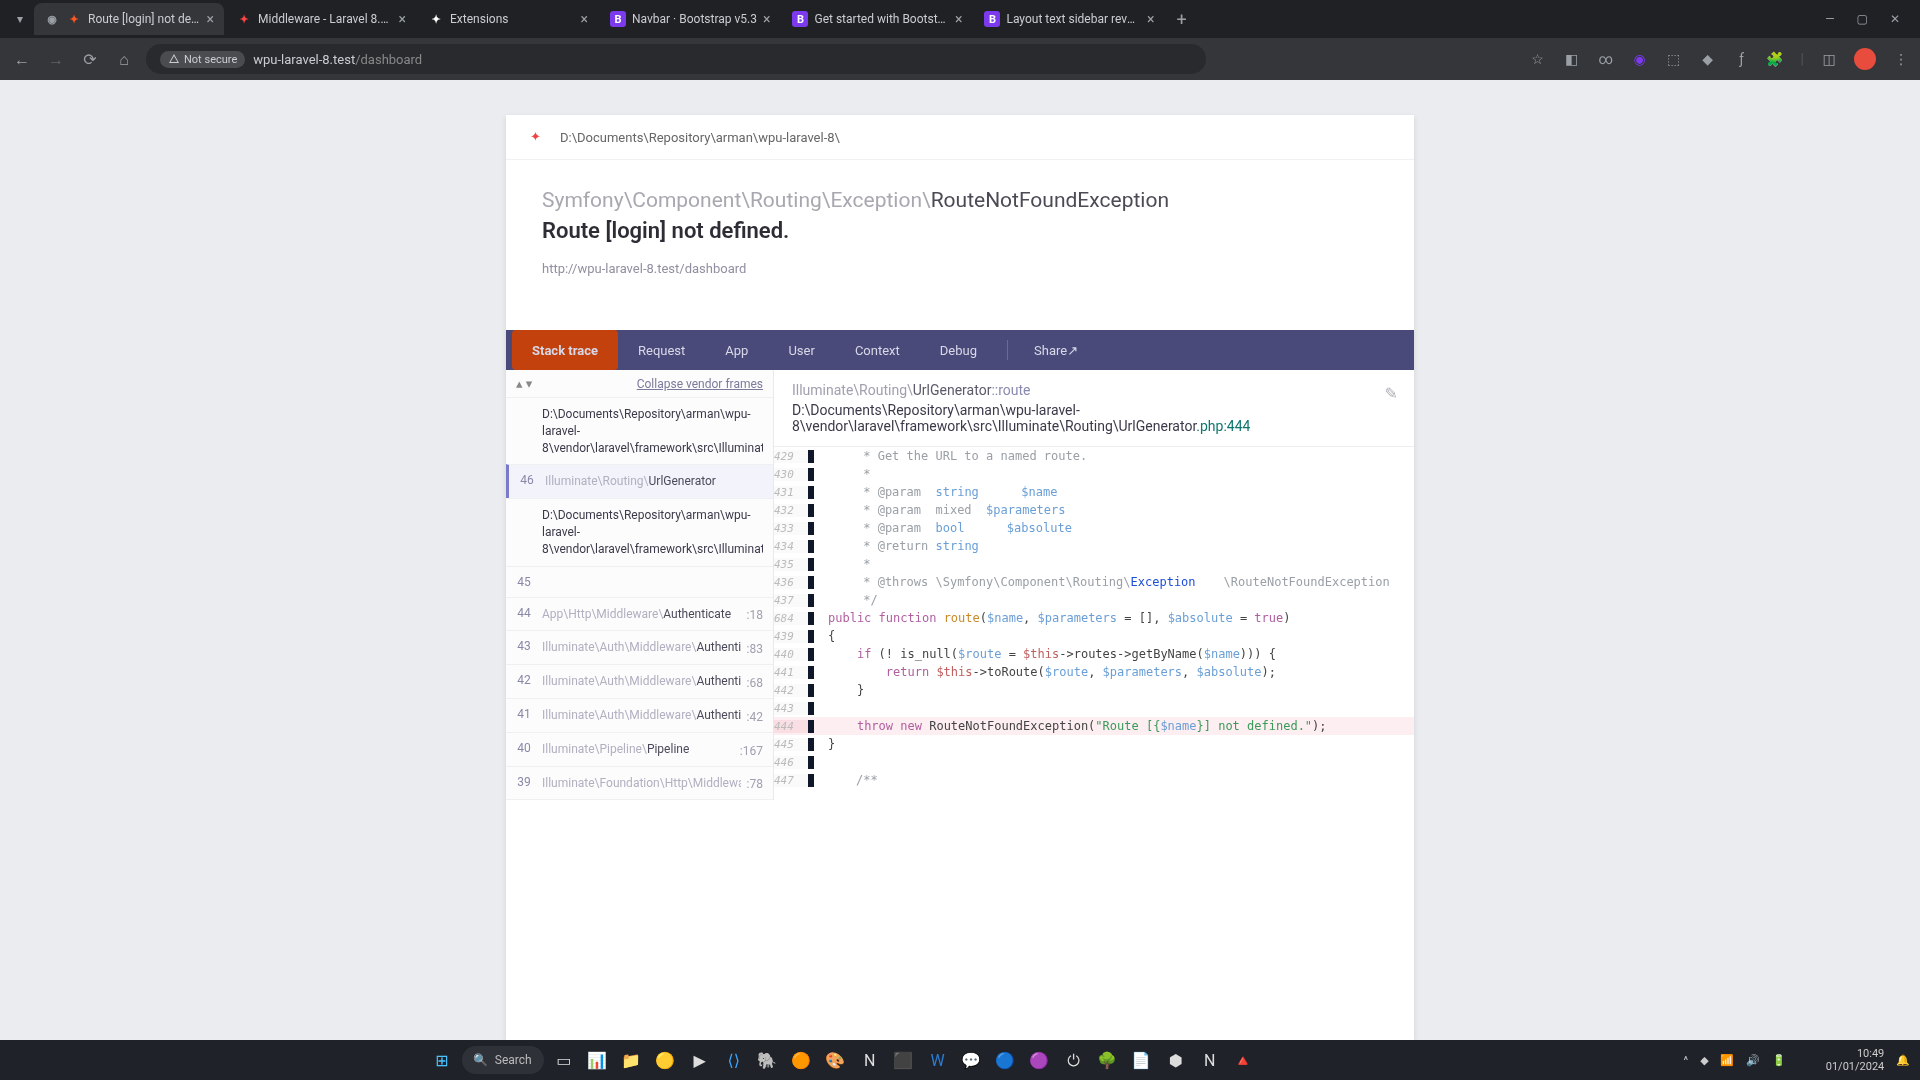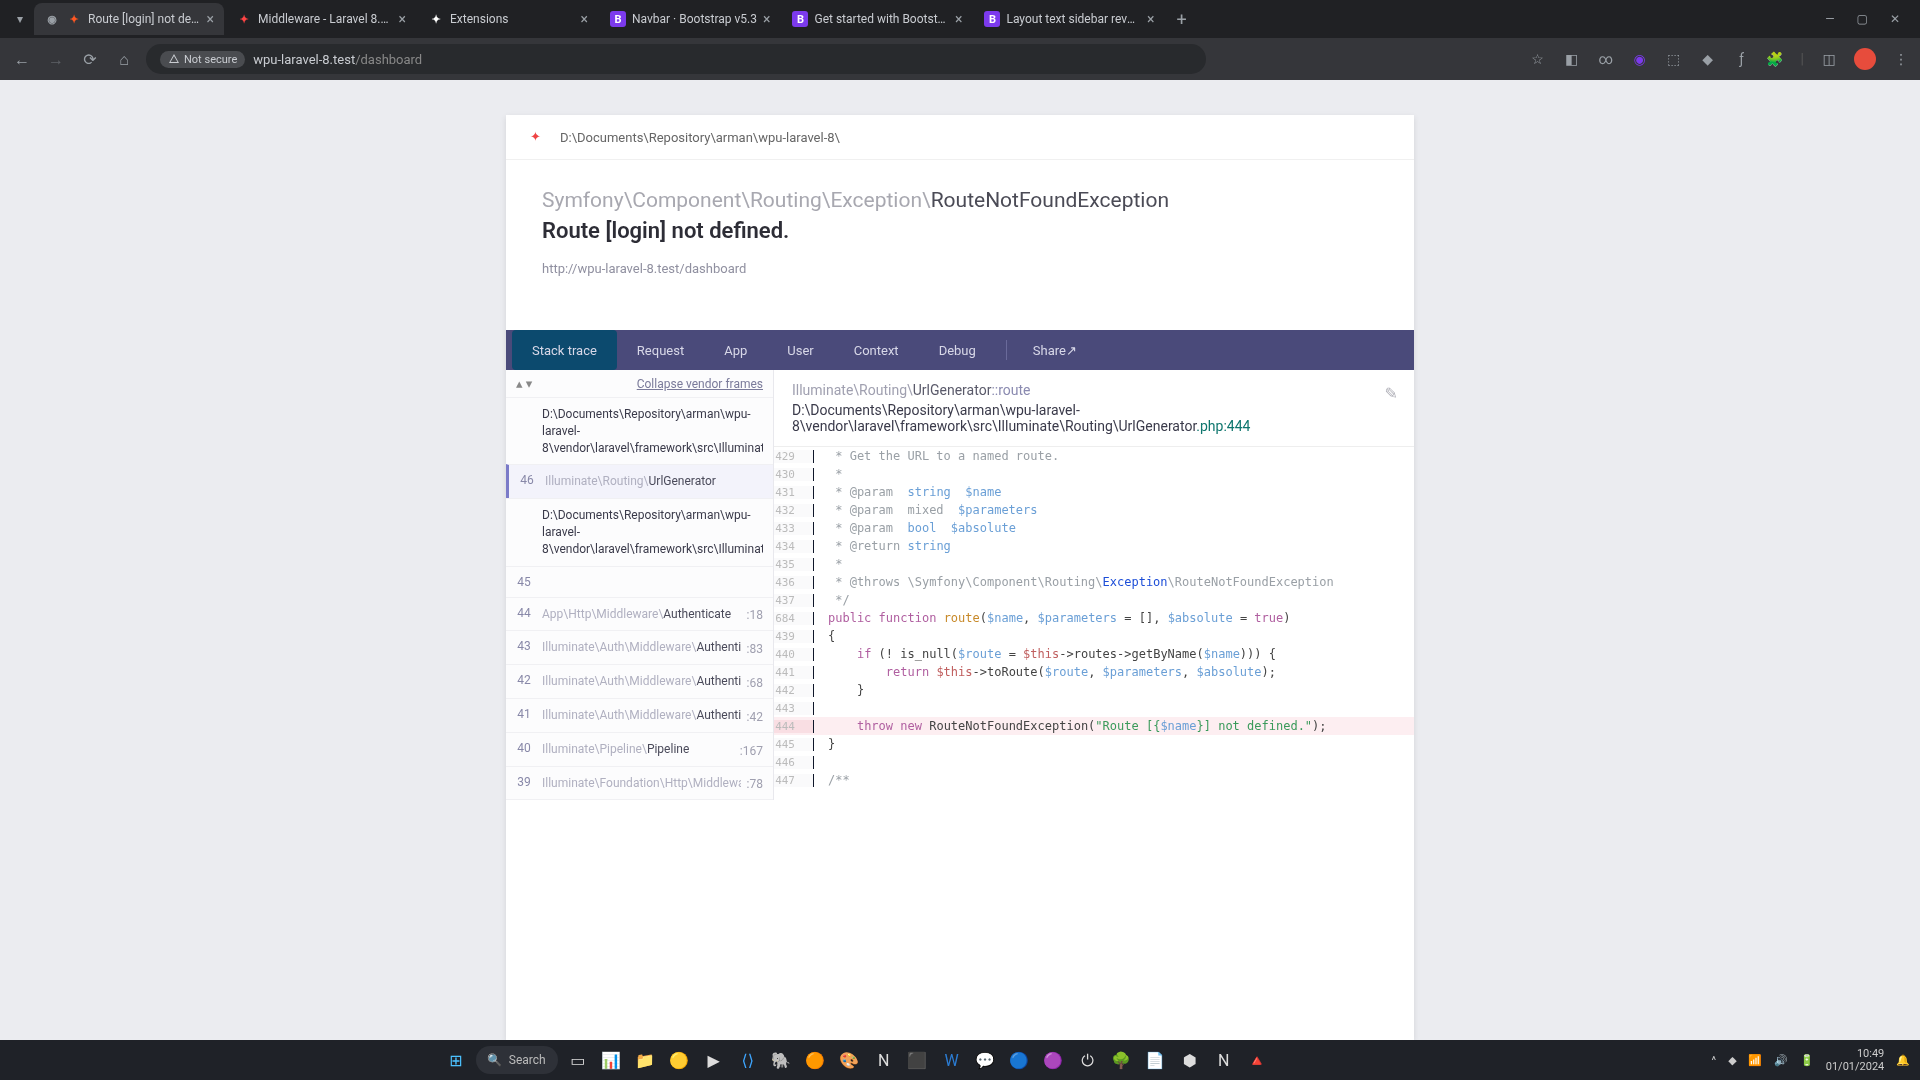--- a/index.html
+++ b/index.html
@@ -40,21 +40,21 @@
   .card-header { padding: 14px 24px; display: flex; align-items: center; gap: 14px; font-size: 13px; color: #666; border-bottom: 1px solid #f0f0f0; }
   .flame { width: 16px; height: 16px; color: #ef4444; }
   .card-exc { padding: 28px 36px 18px; }
   .ns { color: #a8a8b0; font-size: 21px; font-weight: 400; }
   .exc-name { color: #4b4b56; font-size: 21px; font-weight: 400; }
   .msg { color: #2d2d36; font-size: 22px; font-weight: 600; margin-top: 6px; }
   .url { color: #9090a0; font-size: 13px; margin-top: 18px; }
 
   .tabs-bar { background: #4a4a7a; display: flex; align-items: center; height: 40px; padding: 0 6px; margin-top: 36px; }
   .tabs-bar .t { color: #d8d8e8; font-size: 13px; padding: 0 20px; height: 100%; display: flex; align-items: center; cursor: pointer; }
-  .tabs-bar .t.active { background: #0c4a6e; border-radius: 4px; font-weight: 400; }
+  .tabs-bar .t.active { background: #c2410c; border-radius: 4px; font-weight: 700; }
   .tabs-bar .sep { width: 1px; height: 20px; background: #6a6a9a; margin: 0 10px; }
   .tabs-bar .share { color: #d8d8e8; font-size: 13px; padding: 0 16px; display: flex; align-items: center; cursor: pointer; }
 
   .trace-body { display: flex; height: 430px; }
   .frames { width: 268px; background: #fcfcfd; border-right: 1px solid #e8e8ed; overflow: hidden; }
   .frames-top { display: flex; align-items: center; padding: 6px 10px; font-size: 12px; color: #888; }
   .frames-top .arrows { color: #888; font-size: 13px; margin-right: auto; }
   .frames-top .collapse { color: #7a7a9a; text-decoration: underline; cursor: pointer; }
 
   .frame { display: flex; padding: 8px 10px 8px 0; font-size: 12px; border-top: 1px solid #f0f0f3; cursor: pointer; }
@@ -71,40 +71,40 @@
   .code-head { padding: 12px 18px; border-bottom: 1px solid #eee; position: relative; }
   .code-head .edit { position: absolute; right: 16px; top: 14px; color: #b0b0b8; cursor: pointer; }
   .loc1 { color: #a0a0b0; font-size: 14px; }
   .loc1 .cls { color: #5a5a6a; }
   .loc1 .mtd { color: #8a8ab0; }
   .loc2 { color: #3a3a4a; font-size: 14px; margin-top: 4px; }
   .loc2 .file { color: #0f766e; margin-top: 12px; }
 
   .code { font-family: "Consolas", "Menlo", monospace; font-size: 12px; }
   .row { display: flex; height: 18px; align-items: center; }
-  .gutter { width: 40px; text-align: right; color: #bbb; background: #fafafb; padding-right: 18px; border-right: 1px solid #0f172a; font-size: 11px; }
+  .gutter { width: 40px; text-align: right; color: #bbb; background: #fafafb; padding-right: 18px; border-right: 6px solid #0f172a; font-size: 11px; font-style: italic; }
   .src { padding-left: 14px; white-space: pre; color: #444; }
   .row.hl { background: #fdeef1; }
   .row.hl .gutter { background: #f9dee3; }
-  .c-comment { color: #9aa0a6; }
+  .c-comment { color: #9aa0a6; margin-left: 28px; }
   .c-type { color: #6a9fd6; }
   .c-var { color: #6a9fd6; }
   .c-kw { color: #b05fa0; }
   .c-fn { color: #c88a2a; }
   .c-this { color: #c05f5f; }
   .c-str { color: #3a9a5a; }
   .c-exc { color: #1d4ed8; }
 
   
   .taskbar { position: fixed; bottom: 0; left: 0; right: 0; height: 40px; background: #1f2228; display: flex; align-items: center; padding: 0 10px; gap: 8px; }
   .tb-center { flex: 1; display: flex; align-items: center; justify-content: center; gap: 6px; }
   .tb-icon { width: 28px; height: 28px; display: flex; align-items: center; justify-content: center; color: #ddd; font-size: 16px; cursor: pointer; border-radius: 4px; }
   .search-box { background: #2e3138; border-radius: 14px; height: 28px; display: flex; align-items: center; padding: 0 12px; color: #bbb; font-size: 12px; gap: 6px; }
   .tb-right { display: flex; align-items: center; gap: 12px; color: #ccc; font-size: 11px; }
-  .clock { text-align: right; line-height: 1.2; }
+  .clock { text-align: right; line-height: 1.2; margin-left: 28px; }
 </style>
 </head>
 <body>
 
 <div class="chrome-top">
   <div class="tab-ctrl">▾</div>
   <div class="tab active">
     <span class="favicon fav-globe">◉</span>
     <span class="favicon fav-flame">✦</span>
     <span class="title">Route [login] not defined.</span>

